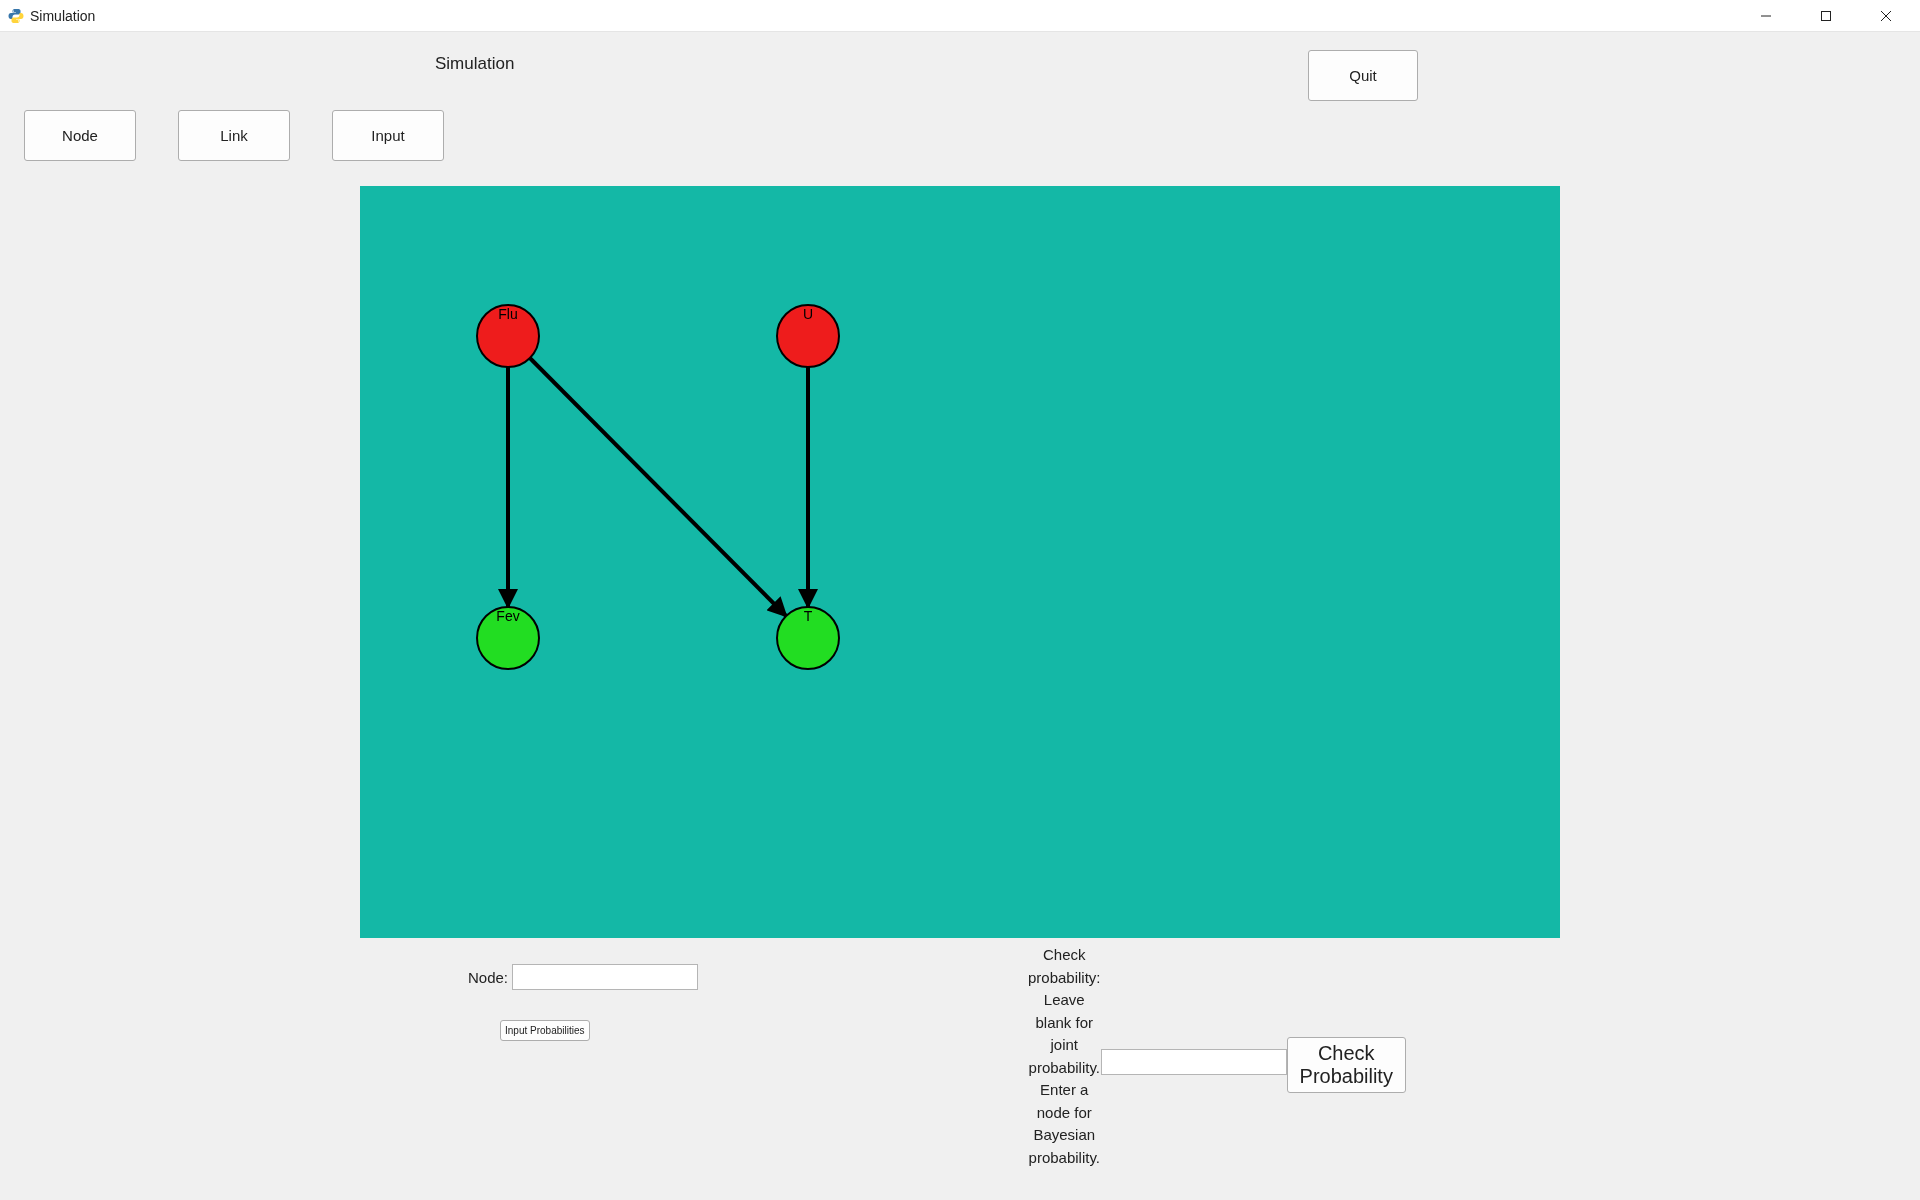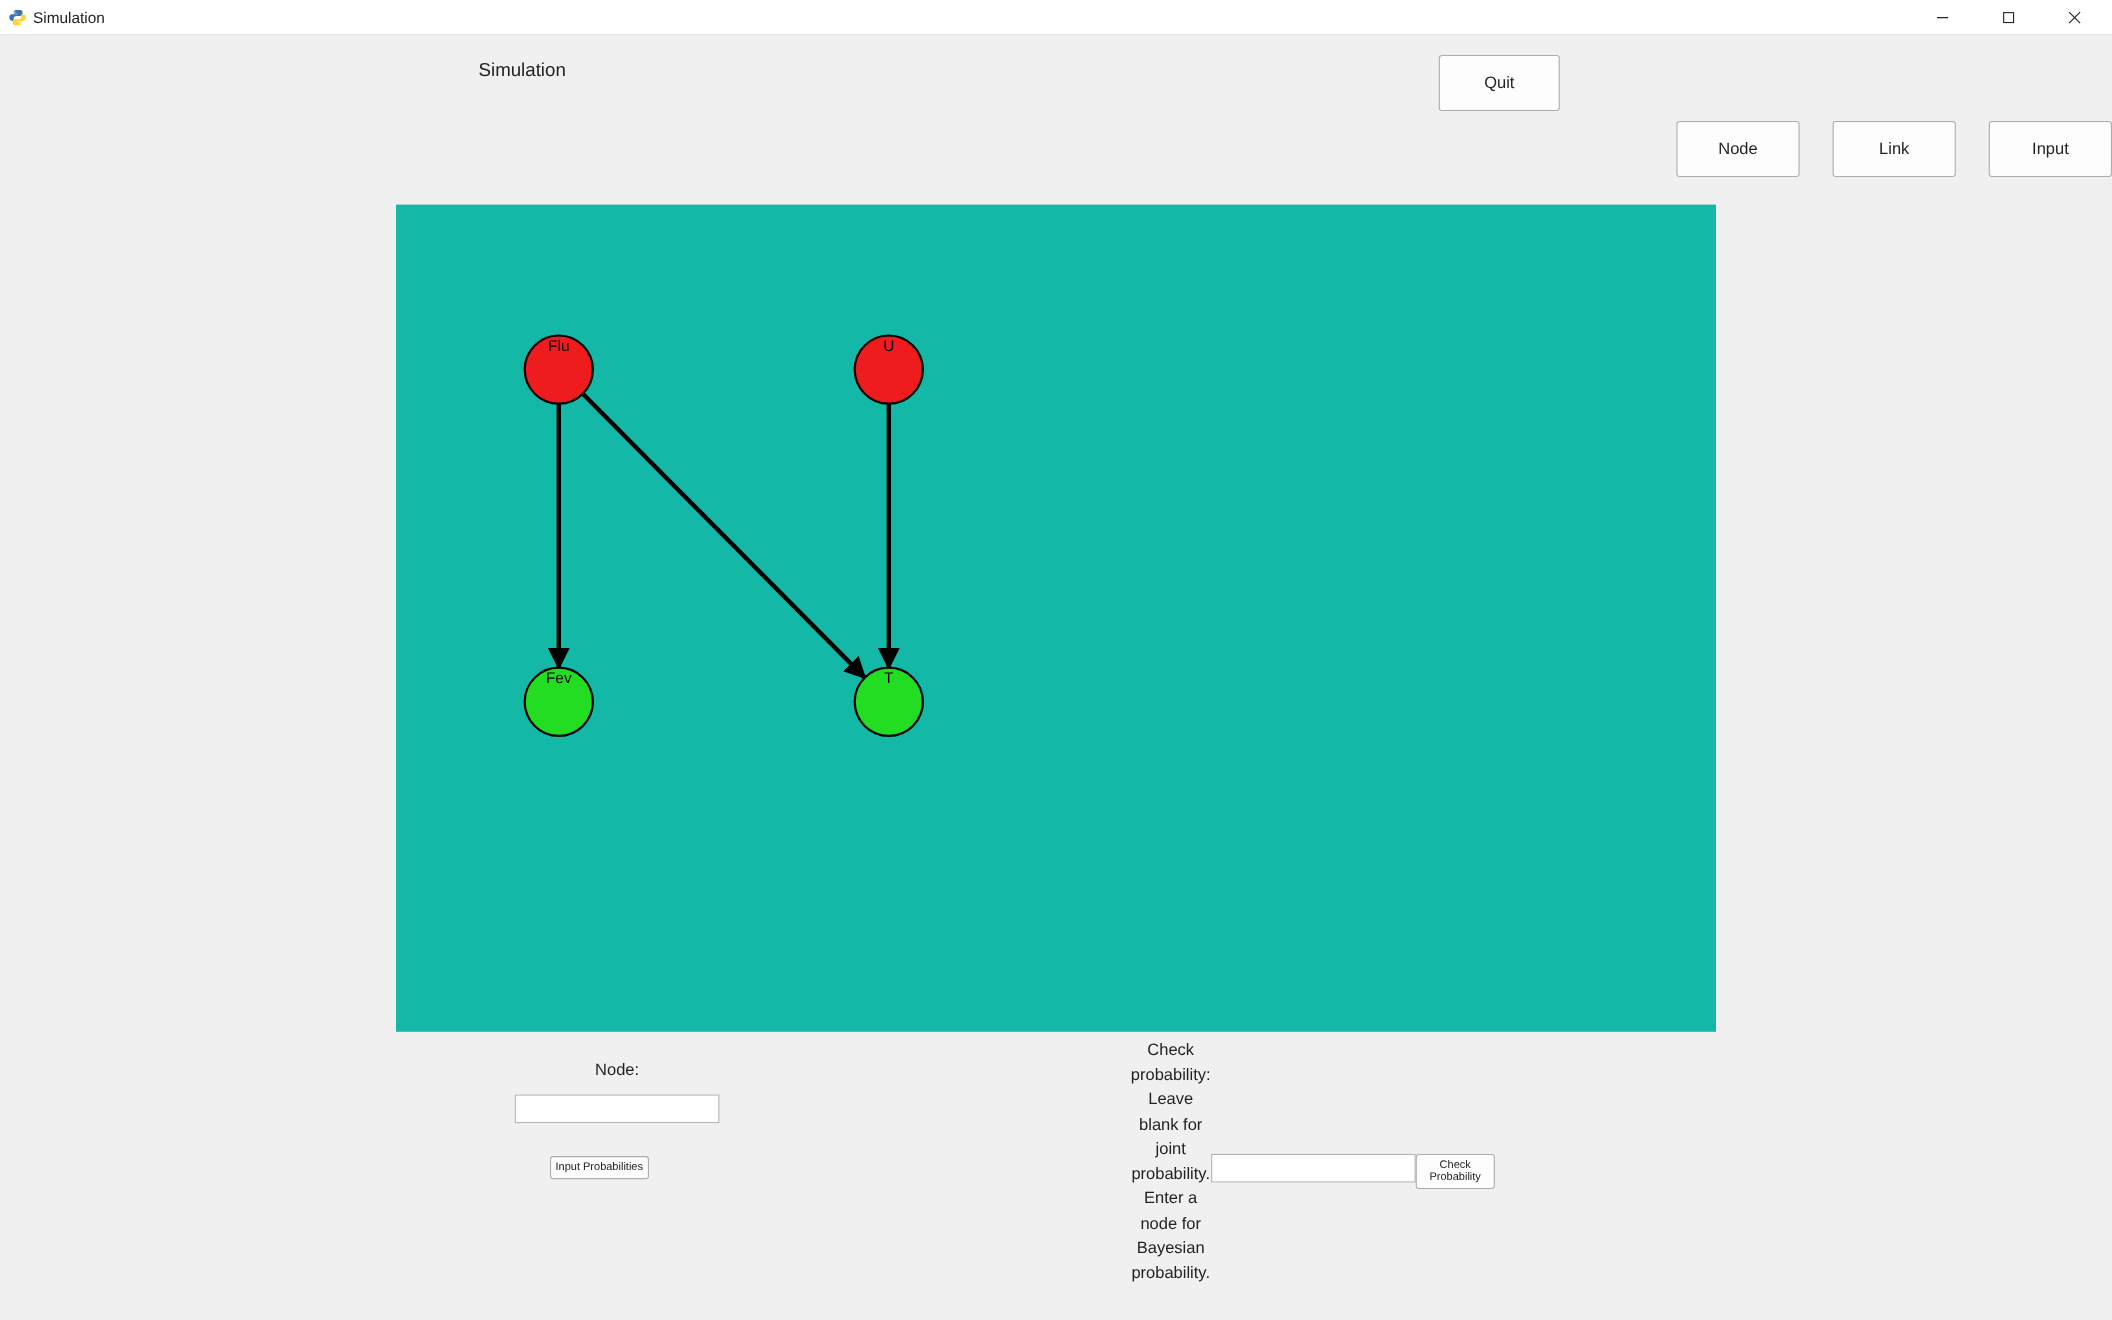--- a/index.html
+++ b/index.html
@@ -80,22 +80,23 @@
       left: 0; right: 0;
       text-align: center;
     }
     .tools-label {
       display: block;
       font-size: 15px;
       margin-bottom: 6px;
     }
     .tools-buttons {
       display: flex;
-      justify-content: flex-end;
-      gap: 30px;
+      justify-content: flex-start;
+      gap: 42px;
+      margin-left: 24px;
     }
     .tk-button.tool { width: 112px; }
 
     
     .canvas {
       position: absolute;
       left: 360px;
       top: 154px;
       width: 1200px;
       height: 752px;
@@ -105,21 +106,21 @@
 
     
     .bottom-left {
       position: absolute;
       left: 468px;
       top: 932px;
       display: flex;
       flex-direction: column;
       align-items: flex-start;
     }
-    .node-row { display: flex; align-items: center; gap: 14px; flex-direction: column; }
+    .node-row { display: flex; align-items: center; gap: 4px; }
     .node-row label { font-size: 15px; }
     .tk-entry {
       background: #ffffff;
       border: 1px solid #b5b5b5;
       height: 26px;
       width: 186px;
       font-size: 14px;
       padding: 0 4px;
     }
     .tk-button.input-prob {
@@ -143,21 +144,21 @@
       font-size: 15px;
       line-height: 1.5;
     }
     .bottom-right .tk-entry {
       margin-top: 10px;
       width: 186px;
     }
     .tk-button.check-prob {
       margin-top: 16px;
       padding: 4px 12px;
-      font-size: 10px;
+      font-size: 20px;
     }
   </style>
 </head>
 <body>
 
 <div class="titlebar">
   <span class="app-icon">
     <svg viewBox="0 0 32 32">
       <path fill="#3776AB" d="M15 2c-4 0-6 1-6 4v3h7v1H6c-3 0-5 2-5 6s2 6 5 6h3v-4c0-3 2-5 5-5h7c2.5 0 4-1.5 4-4V6c0-3-2-4-6-4h-4zM11 5a1.2 1.2 0 1 1 0 2.4A1.2 1.2 0 0 1 11 5z"></path>
       <path fill="#FFD43B" d="M17 30c4 0 6-1 6-4v-3h-7v-1h10c3 0 5-2 5-6s-2-6-5-6h-3v4c0 3-2 5-5 5h-7c-2.5 0-4 1.5-4 4v3c0 3 2 4 6 4h4zM21 27a1.2 1.2 0 1 1 0-2.4 1.2 1.2 0 0 1 0 2.4z"></path>

